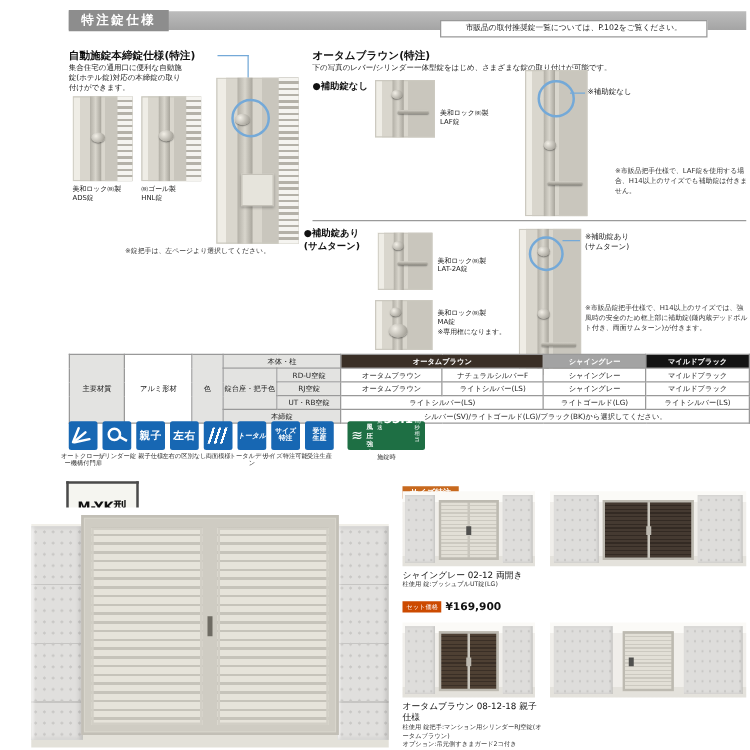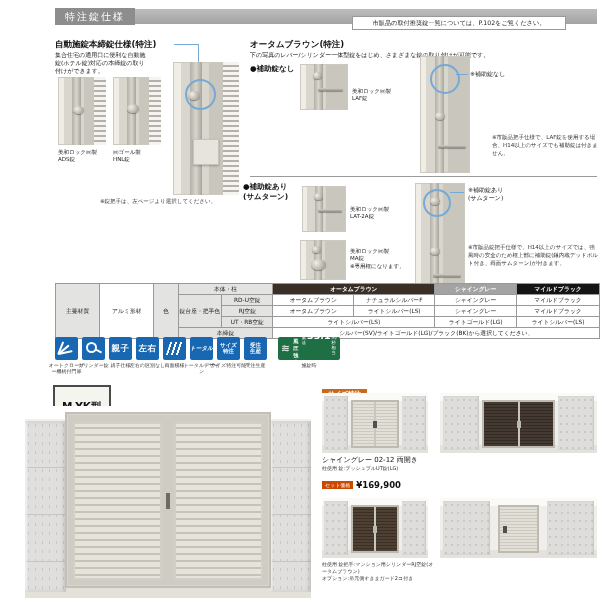--- a/index.html
+++ b/index.html
@@ -6,21 +6,21 @@
   #page{position:relative;width:600px;height:600px;background:#fff;overflow:hidden;
         font-family:"DejaVu Sans",sans-serif;color:#222}
   .abs{position:absolute}
   .pre{white-space:pre-line}
   .t55{font-size:5.5px;line-height:1.35}
   .t6{font-size:6px;line-height:1.35}
   .t65{font-size:6.5px;line-height:1.4}
 
   
   .hdr-bar{background:linear-gradient(#bcbcbc,#a4a4a4)}
-  .hdr-title{background:#8d8d8d;color:#fff;font-weight:normal;font-size:10px;line-height:17px;
+  .hdr-title{background:#8d8d8d;color:#fff;font-weight:bold;font-size:10px;line-height:17px;
              padding:0 10px;letter-spacing:2px}
   .note-box{border:1px solid #999;padding:1px 4px;background:#fff}
 
   .sec-title{font-weight:bold;font-size:8.5px;color:#111}
   .sub-head{font-weight:bold;font-size:7.5px;color:#111}
   .note-txt{font-size:5.5px;line-height:1.45;color:#333}
   .callout-txt{font-size:6px;line-height:1.3;color:#222}
 
   
   .hline,.vline{background:#74a9d8}
@@ -382,17 +382,18 @@
   </div>
   <div class="prod prod-light" style="left:440px;top:498px;width:157px;height:60px">
     <div class="pp l" style="width:30%"></div>
     <div class="pp r" style="width:30%"></div>
     <div class="pd single">
       <div class="leaf"></div>
       <div class="ph" style="left:12%"></div>
     </div>
   </div>
   <div class="abs" style="left:322px;top:561px;width:114px">
+    <div class="cap1">オータムブラウン 08-12-18 親子仕様</div>
     <div class="cap2">柱使用 錠把手:マンション用シリンダーRJ空錠(オータムブラウン)</div>
     <div class="cap2">オプション:吊元側すきまガード2コ付き</div>
   </div>
 
 </div>
 
 </body></html>

